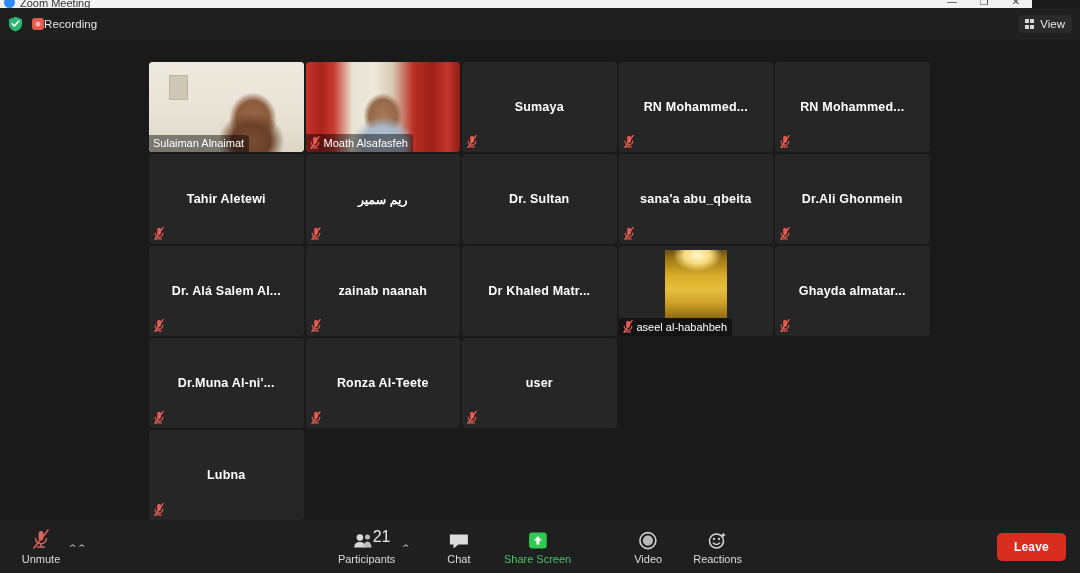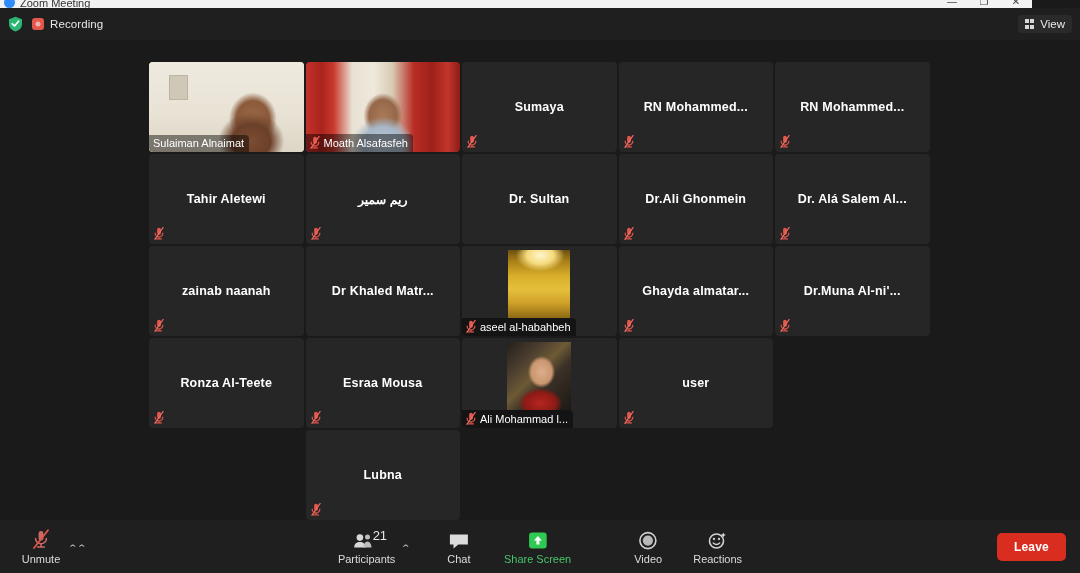--- a/index.html
+++ b/index.html
@@ -47,21 +47,21 @@
     background:#1f1f1f;
     display:flex; align-items:center;
     padding:0 8px;
   }
   .rec-group { display:flex; align-items:center; gap:9px; }
   .shield {
     width:15px; height:16px; position:relative; flex:none;
   }
   .shield svg { display:block; }
   .rec-pill {
-    display:flex; align-items:center; gap:6px;
+    display:flex; align-items:center; 
   }
   .rec-dot {
     width:12px; height:12px; border-radius:3px;
     background:#e2584d; position:relative; flex:none;
   }
   .rec-dot::after {
     content:""; position:absolute; left:50%; top:50%;
     transform:translate(-50%,-50%);
     width:5px; height:5px; border-radius:50%;
     background:#f3b0a9;
@@ -200,21 +200,21 @@
     display:flex; align-items:center;
   }
   .tb-right-group { position:absolute; right:14px; display:flex; align-items:center; }
   .leave-btn {
     background:#d92d20; color:#fff;
     font-size:12px; font-weight:bold;
     padding:7px 17px; border-radius:5px;
     letter-spacing:.2px;
   }
   .badge-count {
-    font-size:13px; color:#e6e6e6;
+    font-size:16px; color:#e6e6e6;
     position:absolute; top:8px; left:calc(50% + 6px);
   }
 </style>
 </head>
 <body>
 
 <div class="titlebar">
   <div class="tb-left">
     <span class="tb-logo"></span>
     <span class="tb-title">Zoom Meeting</span>
@@ -333,20 +333,32 @@
             <line x1="5" y1="9.6" x2="5" y2="11.6" stroke="#e2564c" stroke-width="1.2"></line>
             <line x1="2.6" y1="11.9" x2="7.4" y2="11.9" stroke="#e2564c" stroke-width="1.2" stroke-linecap="round"></line>
             <line x1="0.9" y1="12.3" x2="9.1" y2="0.5" stroke="#f06a5e" stroke-width="1.3" stroke-linecap="round"></line>
           </svg>
         </span>
       </div>
       <div class="tile">
         <div class="tile-name-center">Dr. Sultan</div>
       </div>
       <div class="tile">
+        <div class="tile-name-center">sana'a abu_qbeita</div>
+        <span class="corner-mic">
+          <svg class="micmute" viewBox="0 0 10 13">
+            <rect x="3.1" y="0.8" width="3.8" height="7" rx="1.9" fill="#e2564c"></rect>
+            <path d="M1.2 6.2 a3.8 3.8 0 0 0 7.6 0" stroke="#e2564c" stroke-width="1.2" fill="none" stroke-linecap="round"></path>
+            <line x1="5" y1="9.6" x2="5" y2="11.6" stroke="#e2564c" stroke-width="1.2"></line>
+            <line x1="2.6" y1="11.9" x2="7.4" y2="11.9" stroke="#e2564c" stroke-width="1.2" stroke-linecap="round"></line>
+            <line x1="0.9" y1="12.3" x2="9.1" y2="0.5" stroke="#f06a5e" stroke-width="1.3" stroke-linecap="round"></line>
+          </svg>
+        </span>
+      </div>
+      <div class="tile">
         <div class="tile-name-center">Dr.Ali Ghonmein</div>
         <span class="corner-mic">
           <svg class="micmute" viewBox="0 0 10 13">
             <rect x="3.1" y="0.8" width="3.8" height="7" rx="1.9" fill="#e2564c"></rect>
             <path d="M1.2 6.2 a3.8 3.8 0 0 0 7.6 0" stroke="#e2564c" stroke-width="1.2" fill="none" stroke-linecap="round"></path>
             <line x1="5" y1="9.6" x2="5" y2="11.6" stroke="#e2564c" stroke-width="1.2"></line>
             <line x1="2.6" y1="11.9" x2="7.4" y2="11.9" stroke="#e2564c" stroke-width="1.2" stroke-linecap="round"></line>
             <line x1="0.9" y1="12.3" x2="9.1" y2="0.5" stroke="#f06a5e" stroke-width="1.3" stroke-linecap="round"></line>
           </svg>
         </span>
@@ -423,47 +435,20 @@
           <svg class="micmute" viewBox="0 0 10 13">
             <rect x="3.1" y="0.8" width="3.8" height="7" rx="1.9" fill="#e2564c"></rect>
             <path d="M1.2 6.2 a3.8 3.8 0 0 0 7.6 0" stroke="#e2564c" stroke-width="1.2" fill="none" stroke-linecap="round"></path>
             <line x1="5" y1="9.6" x2="5" y2="11.6" stroke="#e2564c" stroke-width="1.2"></line>
             <line x1="2.6" y1="11.9" x2="7.4" y2="11.9" stroke="#e2564c" stroke-width="1.2" stroke-linecap="round"></line>
             <line x1="0.9" y1="12.3" x2="9.1" y2="0.5" stroke="#f06a5e" stroke-width="1.3" stroke-linecap="round"></line>
           </svg>
         </span>
       </div>
       <div class="tile">
-        <div class="tile-name-center">Esraa Mousa</div>
-        <span class="corner-mic">
-          <svg class="micmute" viewBox="0 0 10 13">
-            <rect x="3.1" y="0.8" width="3.8" height="7" rx="1.9" fill="#e2564c"></rect>
-            <path d="M1.2 6.2 a3.8 3.8 0 0 0 7.6 0" stroke="#e2564c" stroke-width="1.2" fill="none" stroke-linecap="round"></path>
-            <line x1="5" y1="9.6" x2="5" y2="11.6" stroke="#e2564c" stroke-width="1.2"></line>
-            <line x1="2.6" y1="11.9" x2="7.4" y2="11.9" stroke="#e2564c" stroke-width="1.2" stroke-linecap="round"></line>
-            <line x1="0.9" y1="12.3" x2="9.1" y2="0.5" stroke="#f06a5e" stroke-width="1.3" stroke-linecap="round"></line>
-          </svg>
-        </span>
-      </div>
-      <div class="tile">
-        <div class="vid-ali"></div>
-        <div class="tile-footer dim">
-          <span>
-            <svg class="micmute" viewBox="0 0 10 13">
-              <rect x="3.1" y="0.8" width="3.8" height="7" rx="1.9" fill="#e2564c"></rect>
-              <path d="M1.2 6.2 a3.8 3.8 0 0 0 7.6 0" stroke="#e2564c" stroke-width="1.2" fill="none" stroke-linecap="round"></path>
-              <line x1="5" y1="9.6" x2="5" y2="11.6" stroke="#e2564c" stroke-width="1.2"></line>
-              <line x1="2.6" y1="11.9" x2="7.4" y2="11.9" stroke="#e2564c" stroke-width="1.2" stroke-linecap="round"></line>
-              <line x1="0.9" y1="12.3" x2="9.1" y2="0.5" stroke="#f06a5e" stroke-width="1.3" stroke-linecap="round"></line>
-            </svg>
-          </span>
-          <span class="nm">Ali Mohammad l...</span>
-        </div>
-      </div>
-      <div class="tile">
         <div class="tile-name-center">user</div>
         <span class="corner-mic">
           <svg class="micmute" viewBox="0 0 10 13">
             <rect x="3.1" y="0.8" width="3.8" height="7" rx="1.9" fill="#e2564c"></rect>
             <path d="M1.2 6.2 a3.8 3.8 0 0 0 7.6 0" stroke="#e2564c" stroke-width="1.2" fill="none" stroke-linecap="round"></path>
             <line x1="5" y1="9.6" x2="5" y2="11.6" stroke="#e2564c" stroke-width="1.2"></line>
             <line x1="2.6" y1="11.9" x2="7.4" y2="11.9" stroke="#e2564c" stroke-width="1.2" stroke-linecap="round"></line>
             <line x1="0.9" y1="12.3" x2="9.1" y2="0.5" stroke="#f06a5e" stroke-width="1.3" stroke-linecap="round"></line>
           </svg>
         </span>

